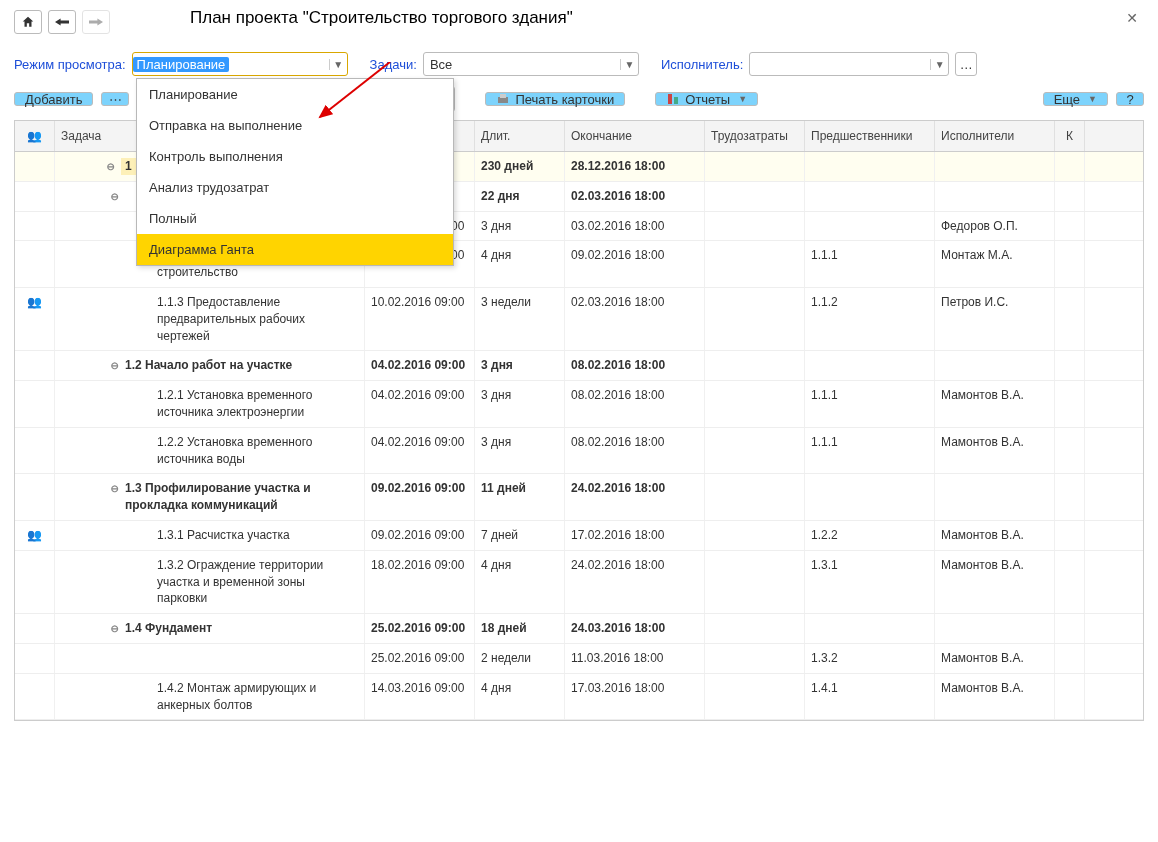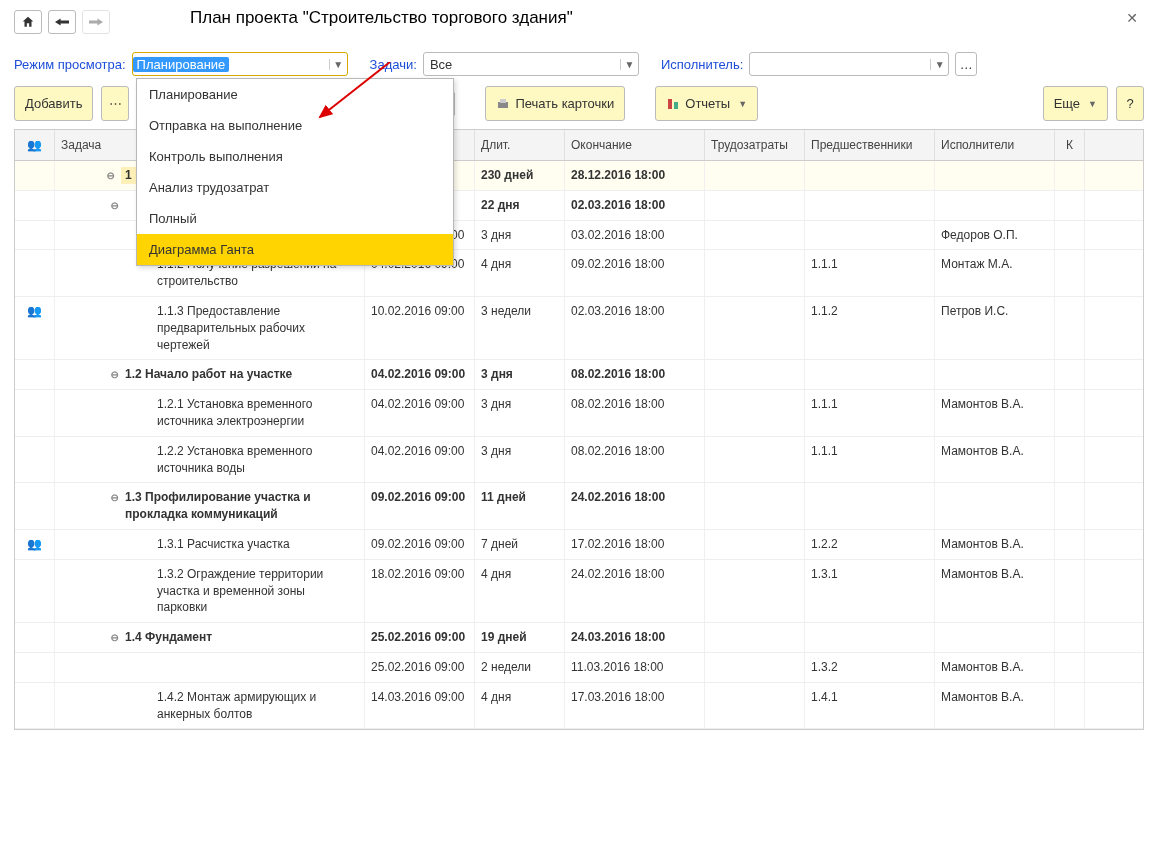--- a/index.html
+++ b/index.html
@@ -12,21 +12,21 @@
 .close-x { position: absolute; right: 20px; top: 10px; font-size: 14px; color: #666; cursor: pointer; }
 .filter-row { display: flex; align-items: center; gap: 6px; margin-bottom: 10px; }
 .fld-label { font-size: 13px; color: #1d4ed8; }
 .select-ctl { display: inline-flex; align-items: center; border: 1px solid #bbb; border-radius: 3px; height: 24px; background: #fff; }
 .select-ctl.gold { border-color: #d9a700; }
 .select-ctl .val { padding: 0 6px; min-width: 0; }
 .select-ctl .val.sel { background: #3399ff; color: #fff; border-radius: 2px; padding: 0 4px; }
 .select-ctl .caret { width: 18px; text-align: center; border-left: 1px solid #ccc; font-size: 10px; color: #666; }
 .small-sq { display: inline-flex; align-items:center; justify-content:center; width: 22px; height: 24px; border:1px solid #bbb; border-radius:3px; background:#fff; cursor:pointer; }
 .toolbar-row { display: flex; align-items: center; gap: 8px; margin-bottom: 8px; position: relative; }
-.tbtn { display: inline-flex; align-items: center; gap: 5px; height: 35px; padding: 0 10px; border: 1px solid #bbb; border-radius: 3px; background: #fef9c3; cursor: pointer; font-size: 13px; }
+.tbtn { display: inline-flex; align-items: center; gap: 5px; height: 14px; padding: 0 10px; border: 1px solid #bbb; border-radius: 3px; background: #7dd3fc; cursor: pointer; font-size: 13px; }
 .tbtn .caret { font-size: 9px; color: #666; margin-left: 3px; }
 .icon-arrows { display: inline-flex; gap: 2px; }
 .arr-btn { width: 24px; height: 26px; border:1px solid #bbb; border-radius:3px; background:#fff; display:inline-flex; align-items:center; justify-content:center; cursor:pointer; }
 .spacer { flex: 1; }
 .table-wrap { border: 1px solid #ccc; }
 .thead { display: flex; background: #f4f4f4; border-bottom: 1px solid #ccc; }
 .th { padding: 8px 6px; font-size: 12px; color: #444; border-right: 1px solid #e0e0e0; }
 .col-icon { width: 40px; text-align:center; }
 .col-task { width: 310px; }
 .col-start { width: 110px; }
@@ -328,21 +328,21 @@
           <div class="td col-exec">Мамонтов В.А.</div>
           <div class="td col-k"></div>
         </div>
         <div class="tr bold">
           <div class="td col-icon"></div>
           <div class="td col-task">
             <span style="display: inline-block; width: 64px; flex-shrink: 0; text-align: right; padding-right: 6px;"><span class="expander">⊖</span></span>
             <span>1.4  Фундамент</span>
           </div>
           <div class="td col-start">25.02.2016 09:00</div>
-          <div class="td col-dur">19 дней</div>
+          <div class="td col-dur">18 дней</div>
           <div class="td col-end">24.03.2016 18:00</div>
           <div class="td col-labor"></div>
           <div class="td col-pred"></div>
           <div class="td col-exec"></div>
           <div class="td col-k"></div>
         </div>
         <div class="tr">
           <div class="td col-icon"></div>
           <div class="td col-task">
             <span style="display: inline-block; width: 96px; flex-shrink: 0; text-align: right; padding-right: 6px;"></span>

